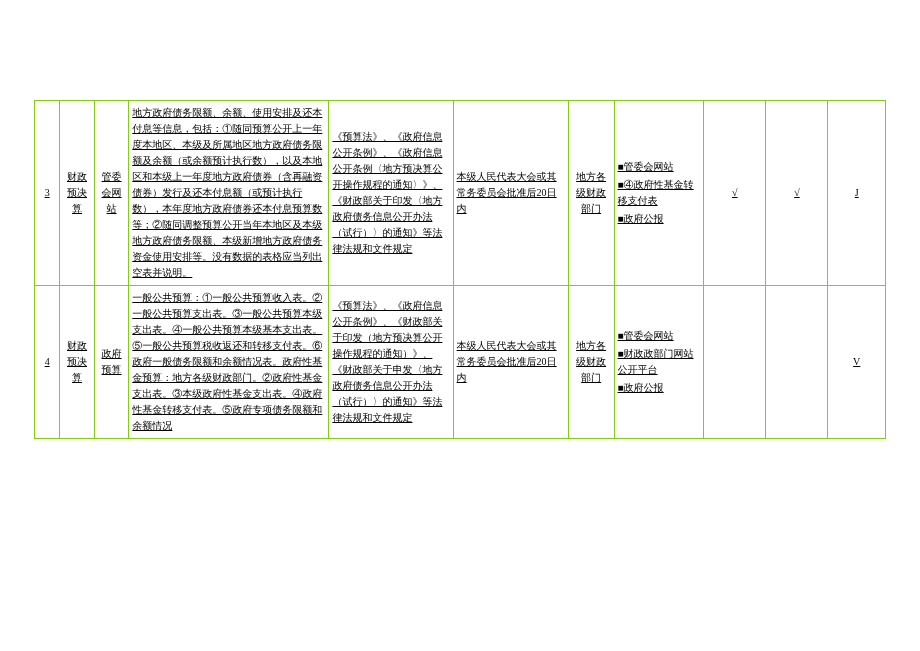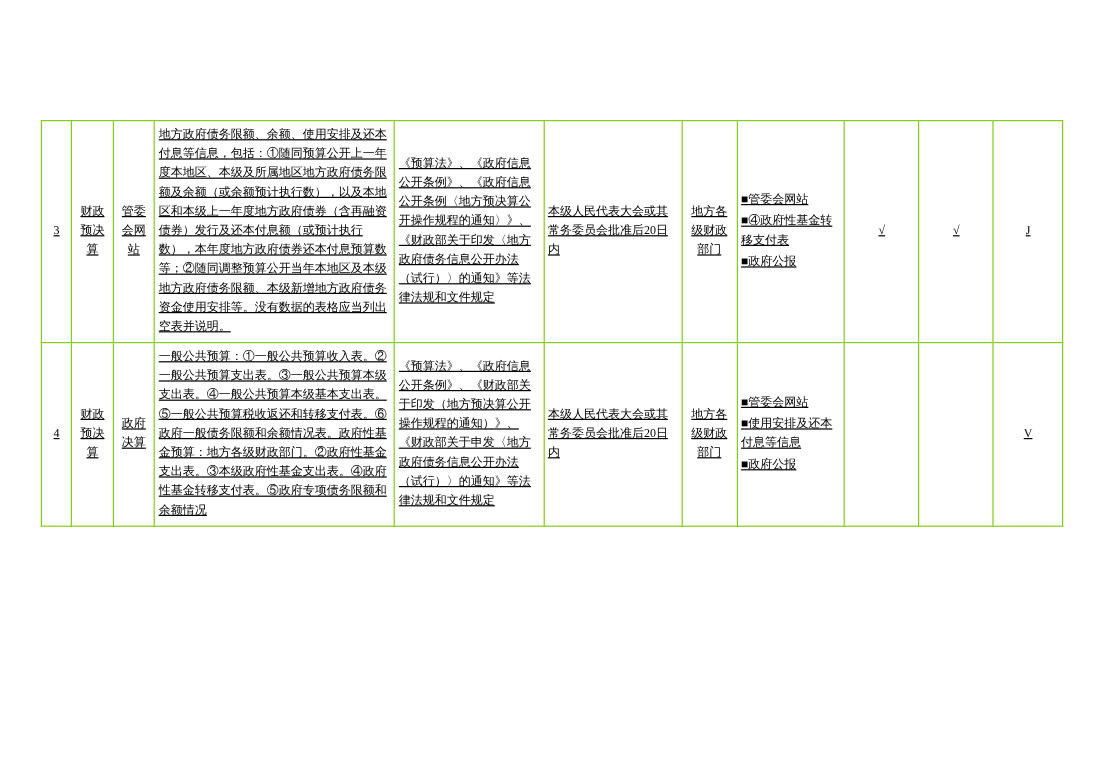--- a/index.html
+++ b/index.html
@@ -79,28 +79,28 @@
           <span class="channel-item">■政府公报</span>
         </td>
         <td class="col-ck1">√</td>
         <td class="col-ck2">√</td>
         <td class="col-ck3">J</td>
       </tr>
 
       <tr>
         <td class="col-num">4</td>
         <td class="col-cat1 vertical-text">财政预决算</td>
-        <td class="col-cat2 vertical-text">政府决算</td>
+        <td class="col-cat2 vertical-text">政府预算</td>
         <td class="col-content">一般公共预算：①一般公共预算收入表。②一般公共预算支出表。③一般公共预算本级支出表。④一般公共预算本级基本支出表。⑤一般公共预算税收返还和转移支付表。⑥政府一般债务限额和余额情况表。政府性基金预算：地方各级财政部门。②政府性基金支出表。③本级政府性基金支出表。④政府性基金转移支付表。⑤政府专项债务限额和余额情况</td>
         <td class="col-basis">《预算法》、《政府信息公开条例》、《财政部关于印发（地方预决算公开操作规程的通知）》、《财政部关于申发〈地方政府债务信息公开办法（试行）〉的通知》等法律法规和文件规定</td>
         <td class="col-time">本级人民代表大会或其常务委员会批准后20日内</td>
         <td class="col-subj vertical-text">地方各级财政部门</td>
         <td class="col-channel">
           <span class="channel-item">■管委会网站</span>
-          <span class="channel-item">■使用安排及还本付息等信息</span>
+          <span class="channel-item">■财政政部门网站公开平台</span>
           <span class="channel-item">■政府公报</span>
         </td>
         <td class="col-ck1"></td>
         <td class="col-ck2"></td>
         <td class="col-ck3">V</td>
       </tr>
     </tbody>
   </table>
 </div>
 

